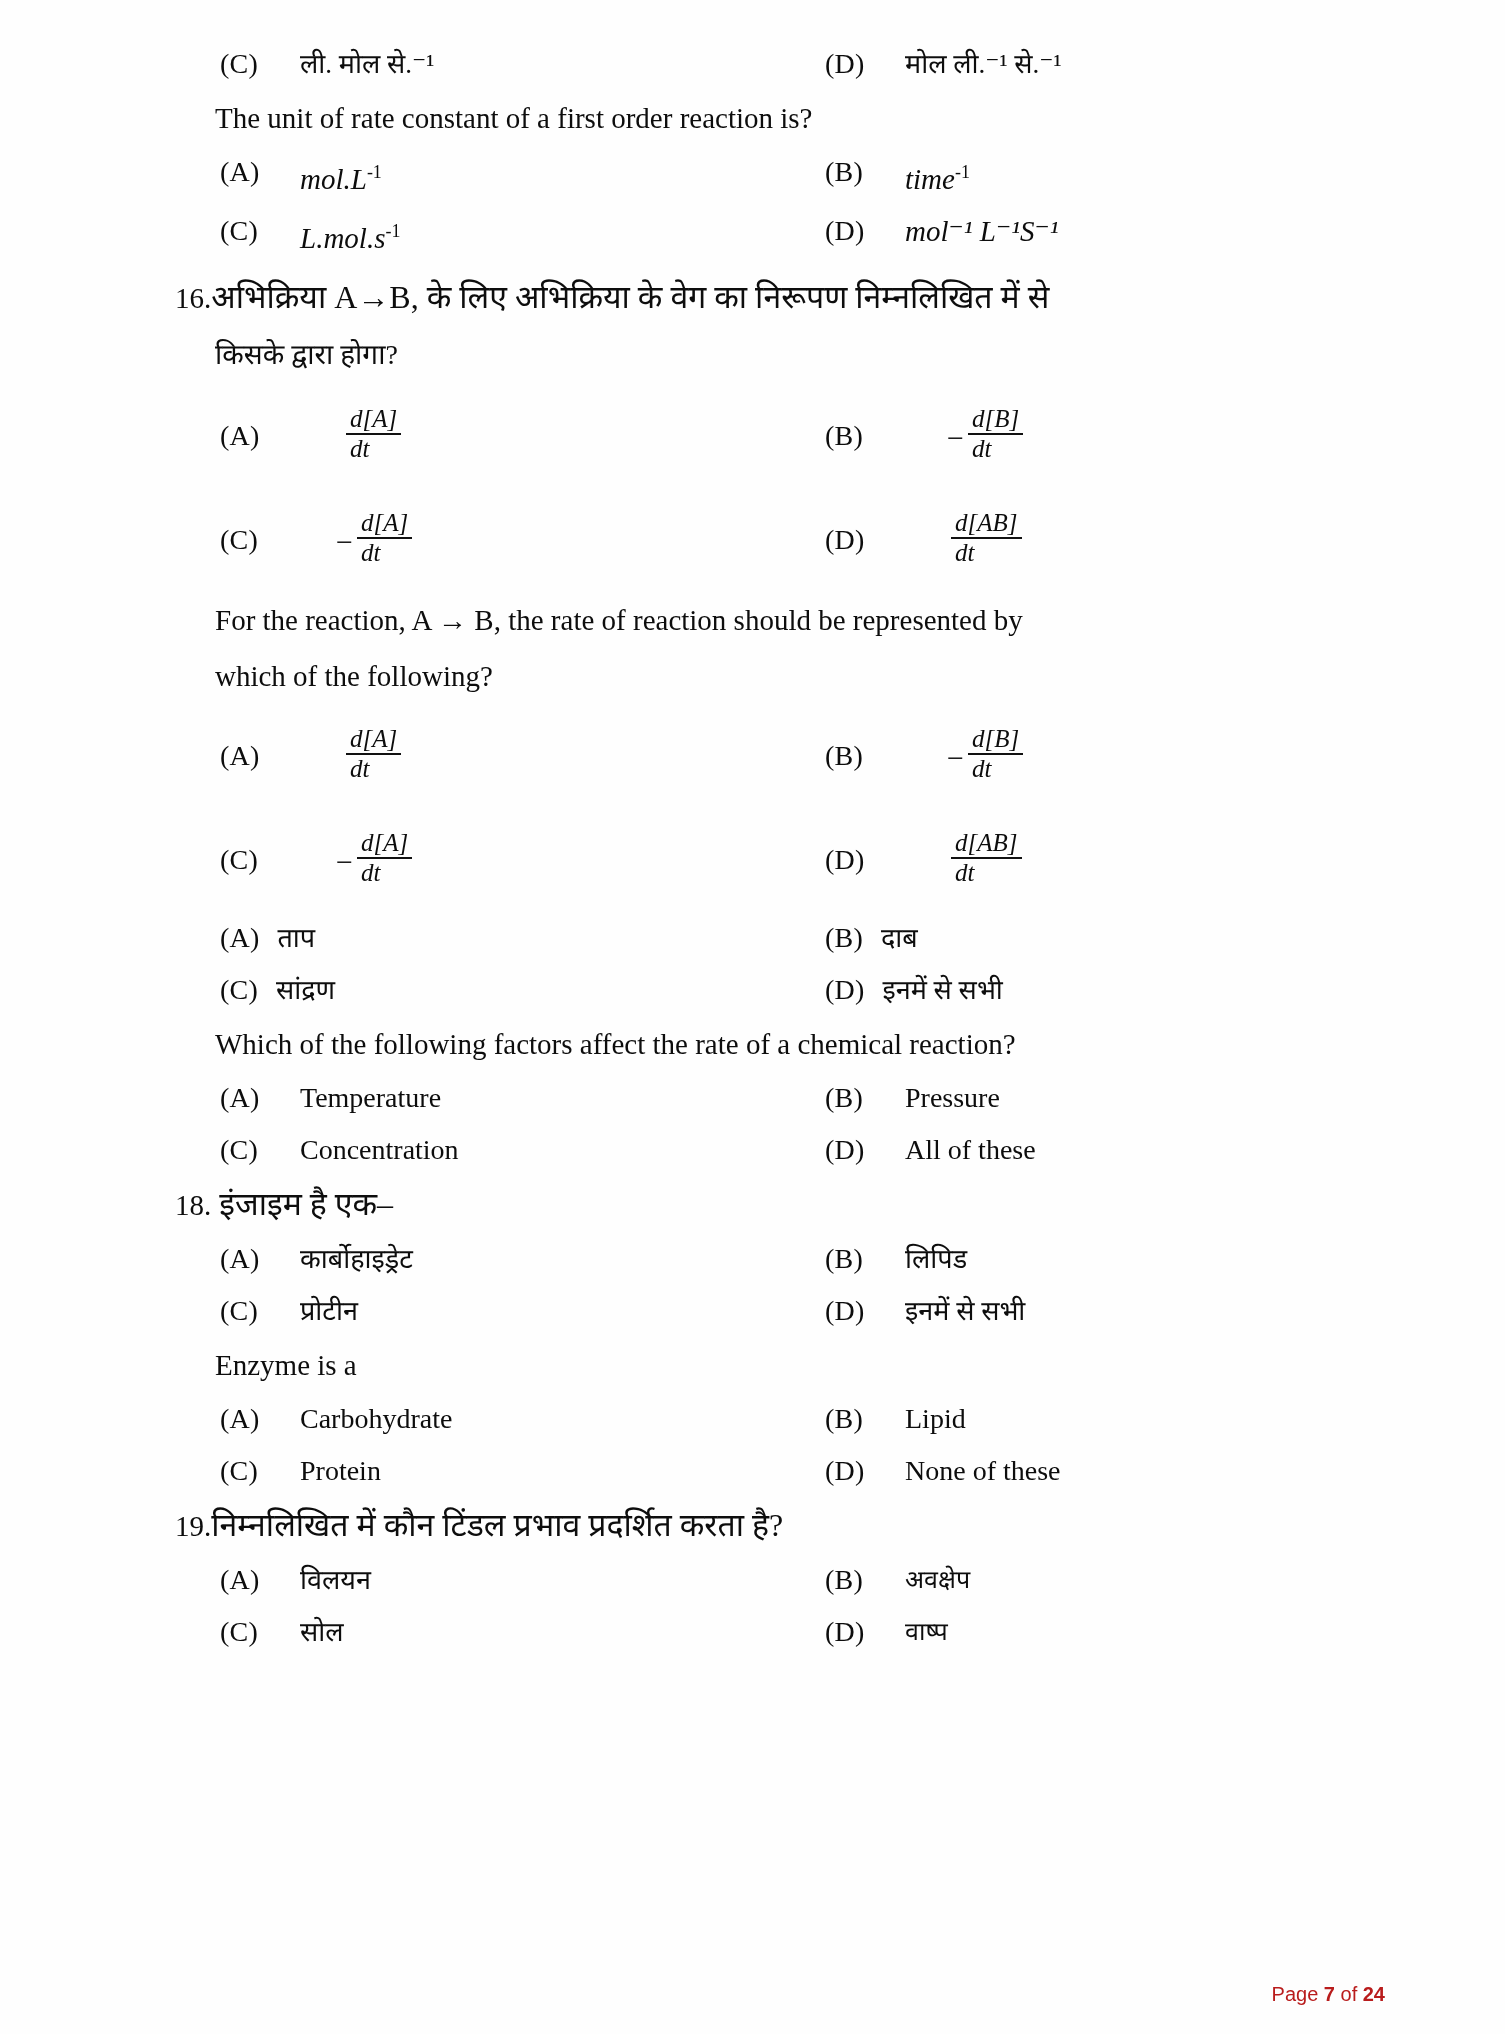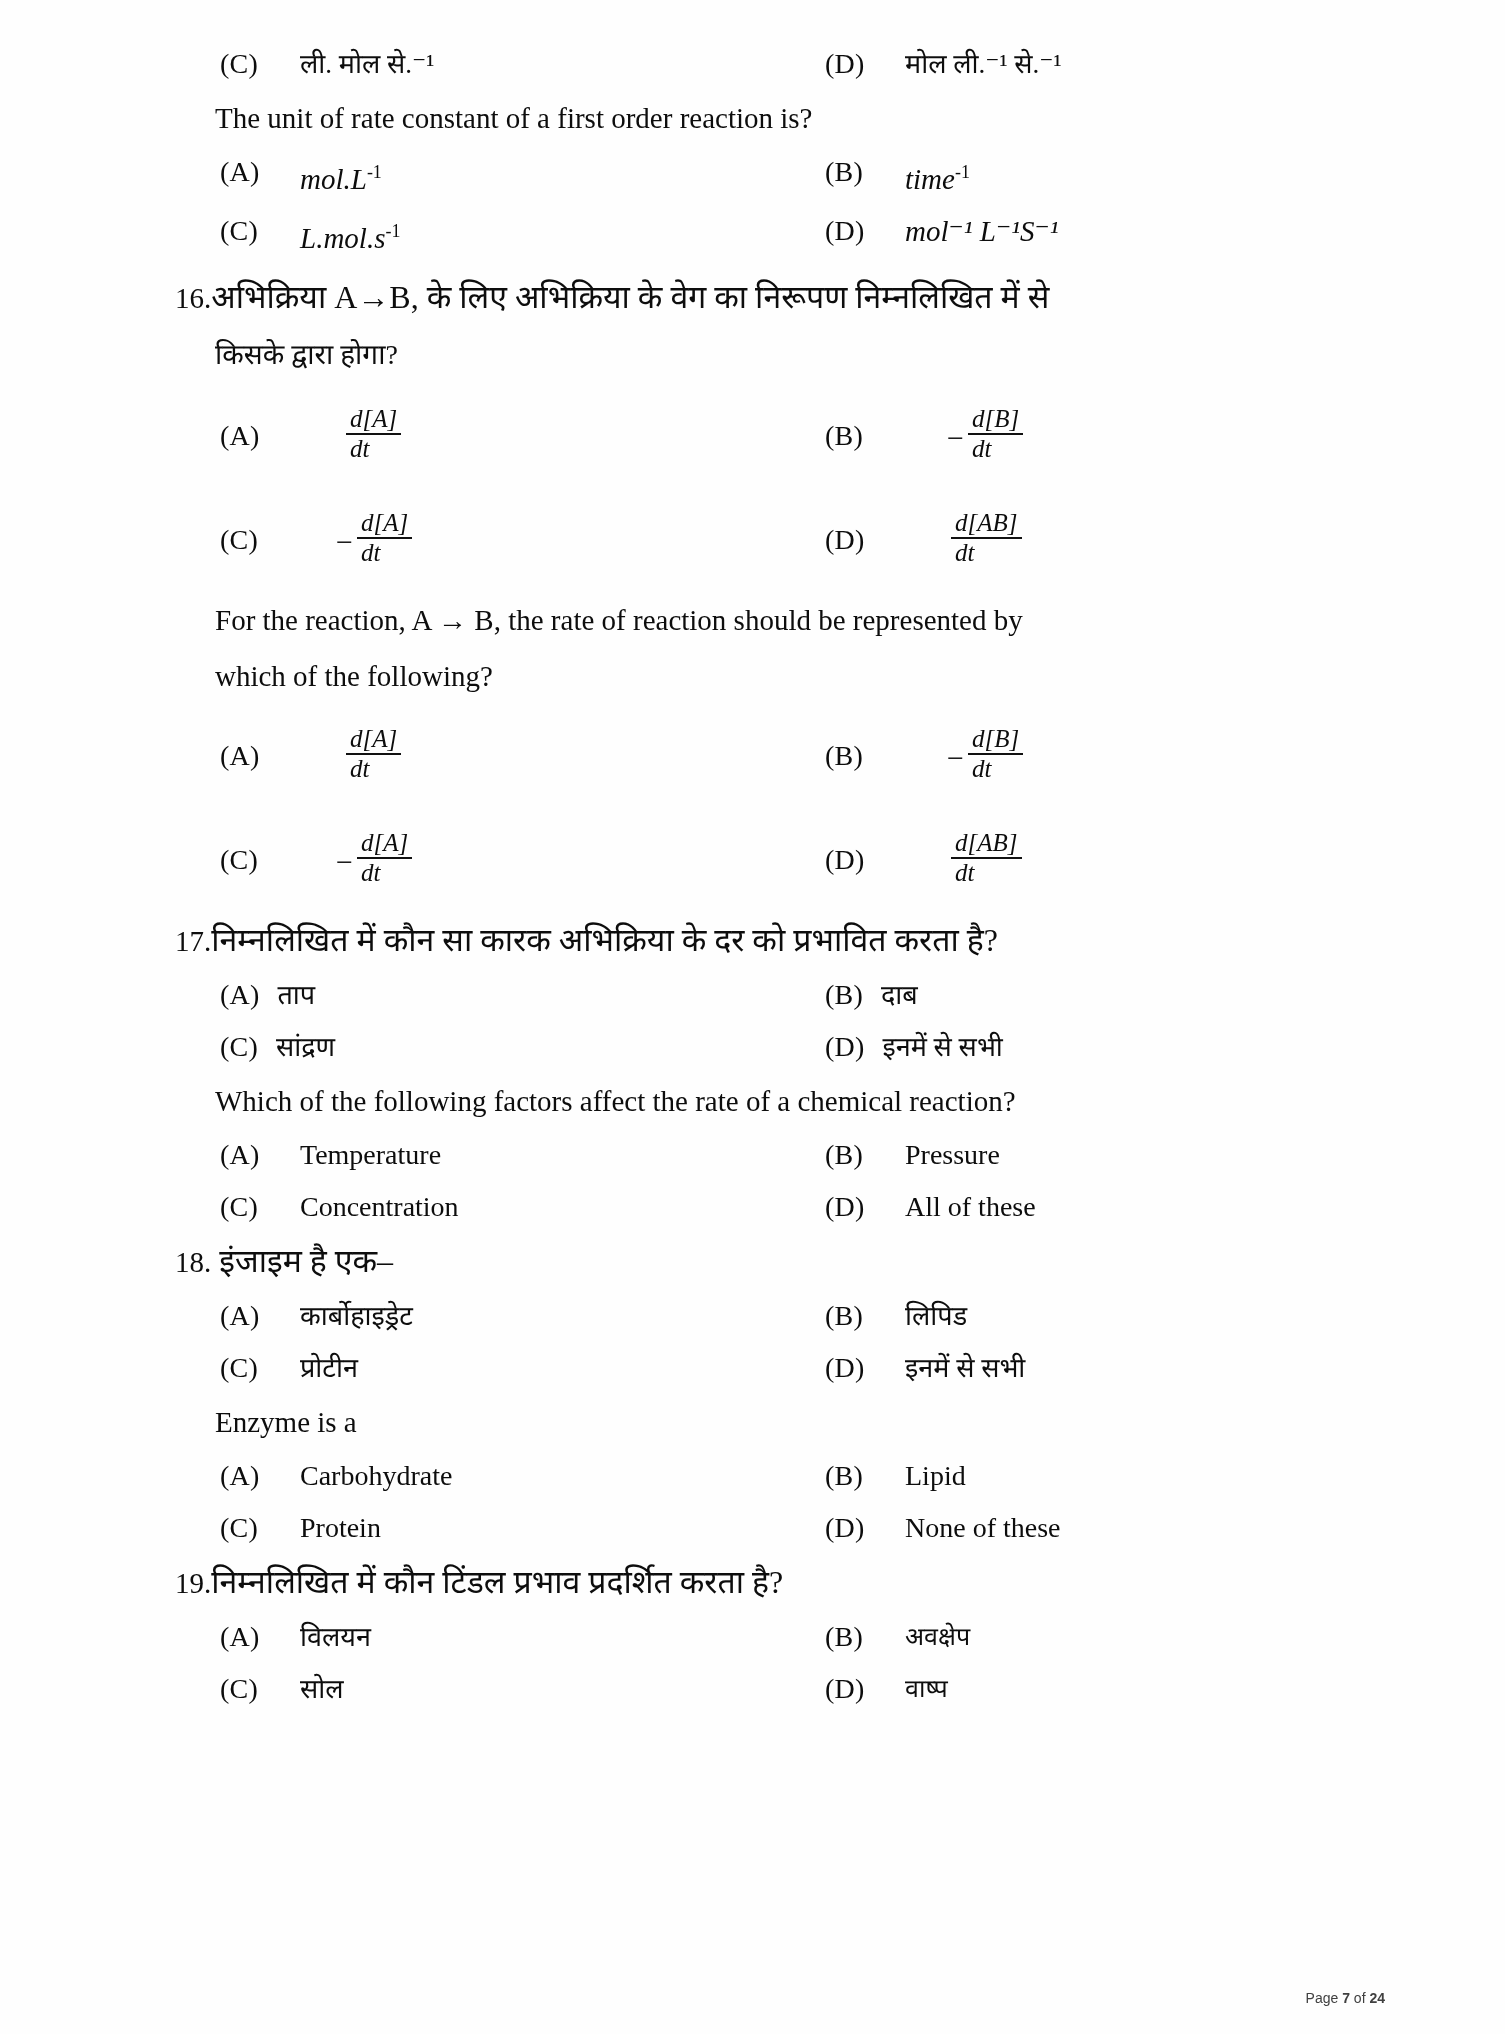--- a/index.html
+++ b/index.html
@@ -136,23 +136,23 @@
     align-items: center;
     padding-left: 50px;
   }
   .frac-wrap.nudge { padding-left: 44px; }
 
   
   .footer {
     position: absolute;
     right: 120px;
     bottom: 28px;
-    font-size: 14px;
+    font-size: 20px;
     font-family: "Liberation Sans", sans-serif;
-    color: #404040;
+    color: #b91c1c;
   }
   .footer b { font-weight: 700; }
 
   .gap-sm { height: 6px; }
 </style>
 </head>
 <body>
 
 <div class="page">
 
@@ -287,24 +287,20 @@
       <span class="frac-wrap">
         <span class="minus"></span>
         <span class="frac">
           <span class="num">d[AB]</span>
           <span class="den">dt</span>
         </span>
       </span>
     </div>
   </div>
 
-  <div class="q-line lvl-q">
-    <span class="q-num">17.</span>
-      <span class="q-body hi">निम्नलिखित में कौन सा कारक अभिक्रिया के दर को प्रभावित करता है?</span>
-  </div>
 
   <div class="opt-row lvl-opt">
     <div class="opt-col">
       <span class="opt-tag tight">(A)</span>
       <span class="opt-text hi">ताप</span>
     </div>
     <div class="opt-col">
       <span class="opt-tag tight">(B)</span>
       <span class="opt-text hi">दाब</span>
     </div>

